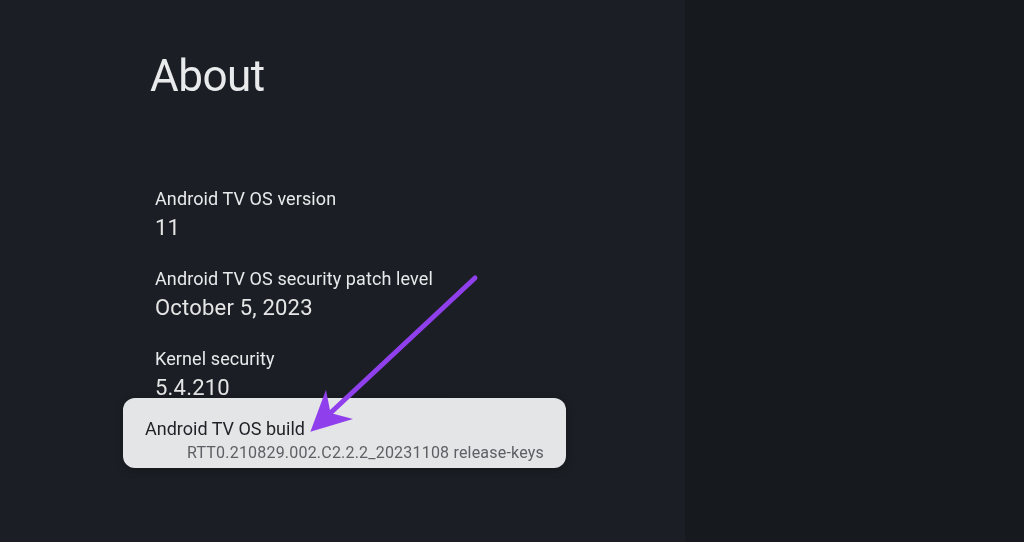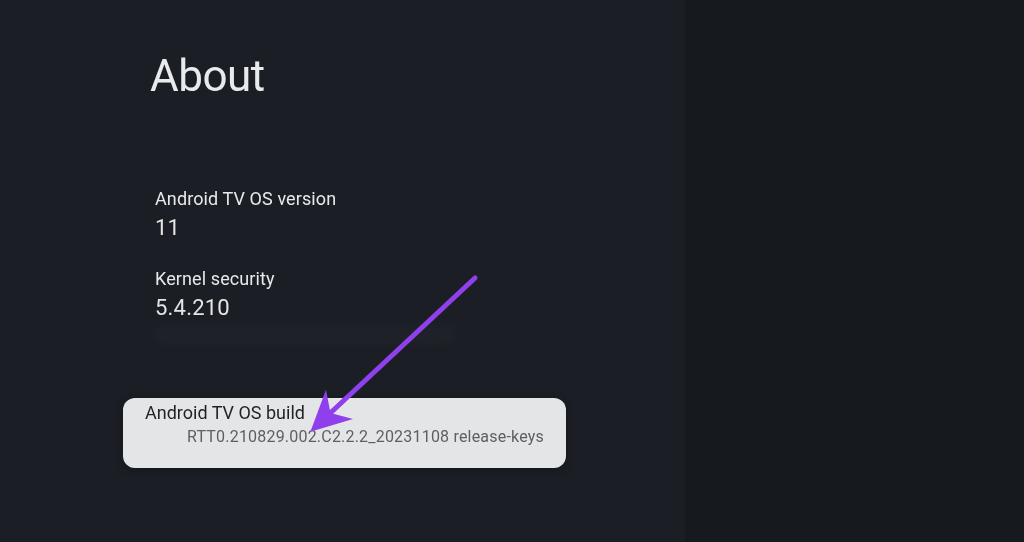--- a/index.html
+++ b/index.html
@@ -79,21 +79,21 @@
       opacity: 0.55;
     }
     .focused-card {
       position: absolute;
       left: 123px;
       top: 390px;
       width: 443px;
       height: 70px;
       background: #e4e5e7;
       border-radius: 12px;
-      padding: 4px 22px;
+      padding: 20px 22px;
       box-shadow: 0 2px 8px rgba(0,0,0,0.3);
     }
     .focused-label {
       color: #1f2226;
       font-size: 18px;
       font-weight: 400;
       margin-bottom: 4px;
     }
     .focused-value {
       color: #5c5f64;
@@ -127,20 +127,22 @@
   </div>
 
   <div class="settings-list">
 
     <div class="setting-row">
       <div class="setting-label">Android TV OS version</div>
       <div class="setting-value">11</div>
     </div>
 
     <div class="setting-row">
+      <div class="setting-label">Android TV OS security patch level</div>
+      <div class="setting-value">October 5, 2023</div>
     </div>
 
     <div class="setting-row" style="margin-bottom:10px;">
       <div class="setting-label">Kernel security</div>
       <div class="setting-value">5.4.210</div>
       <div class="blurred-strip"></div>
     </div>
 
   </div>
 

